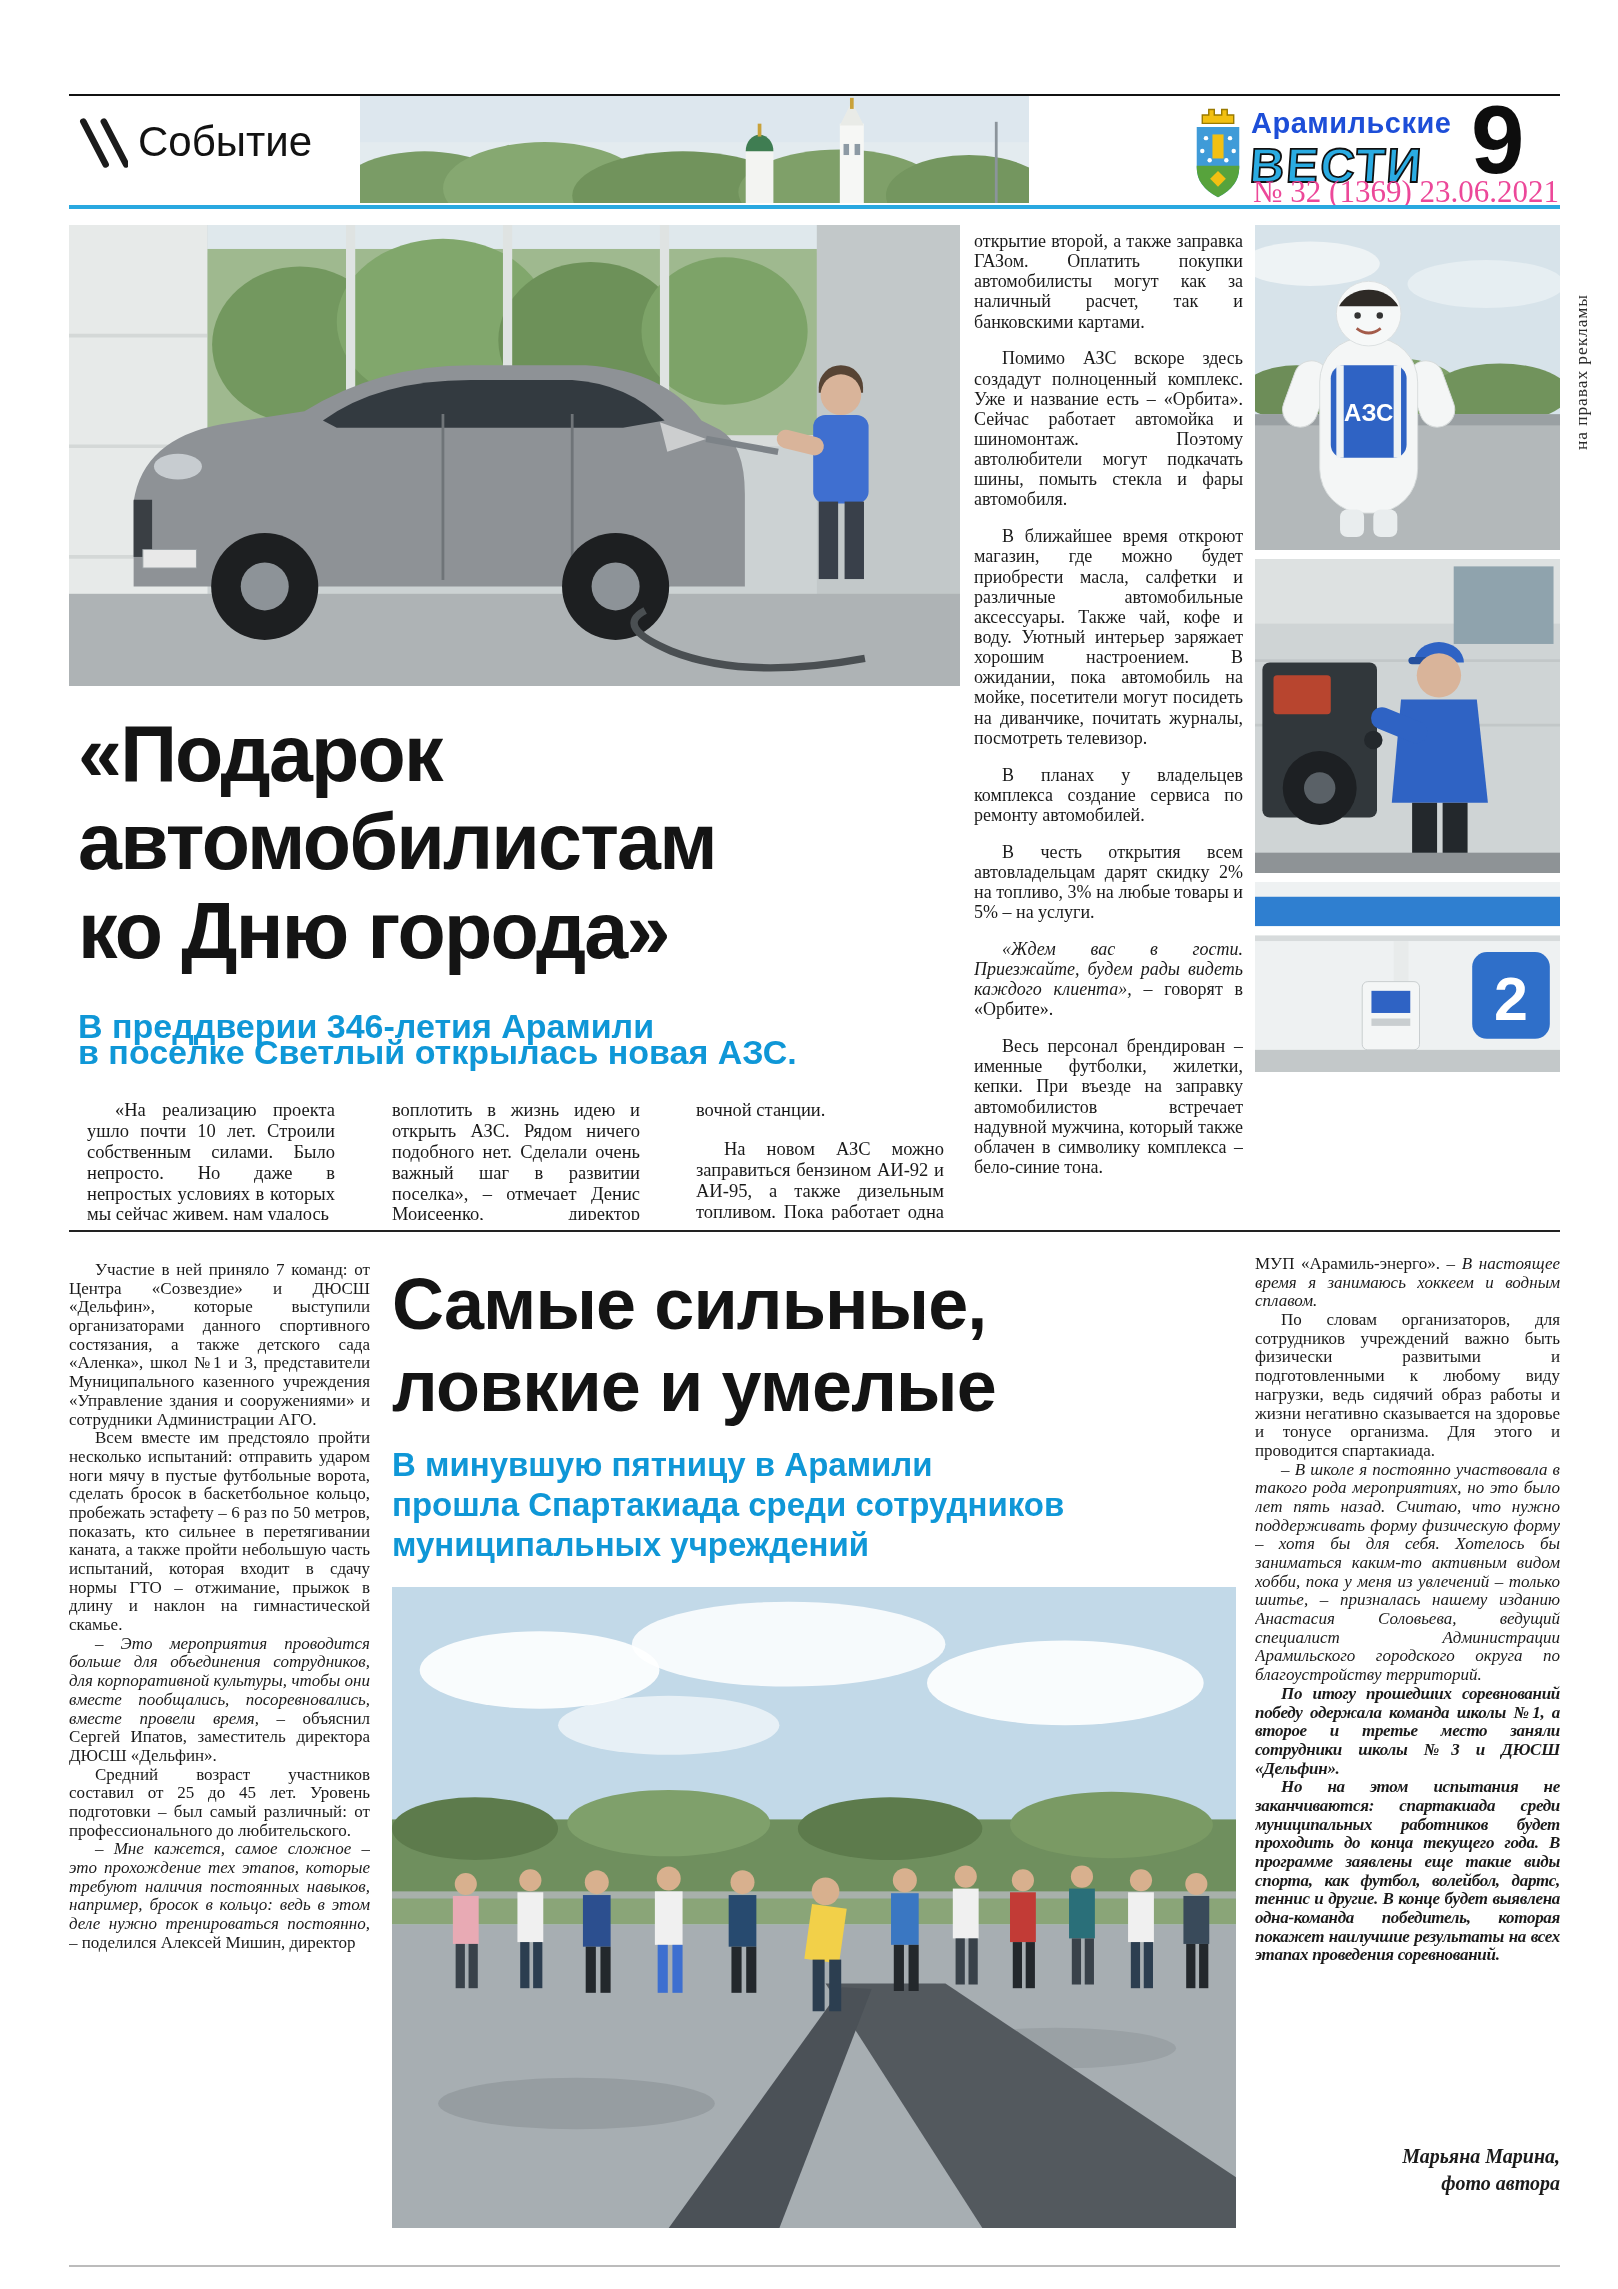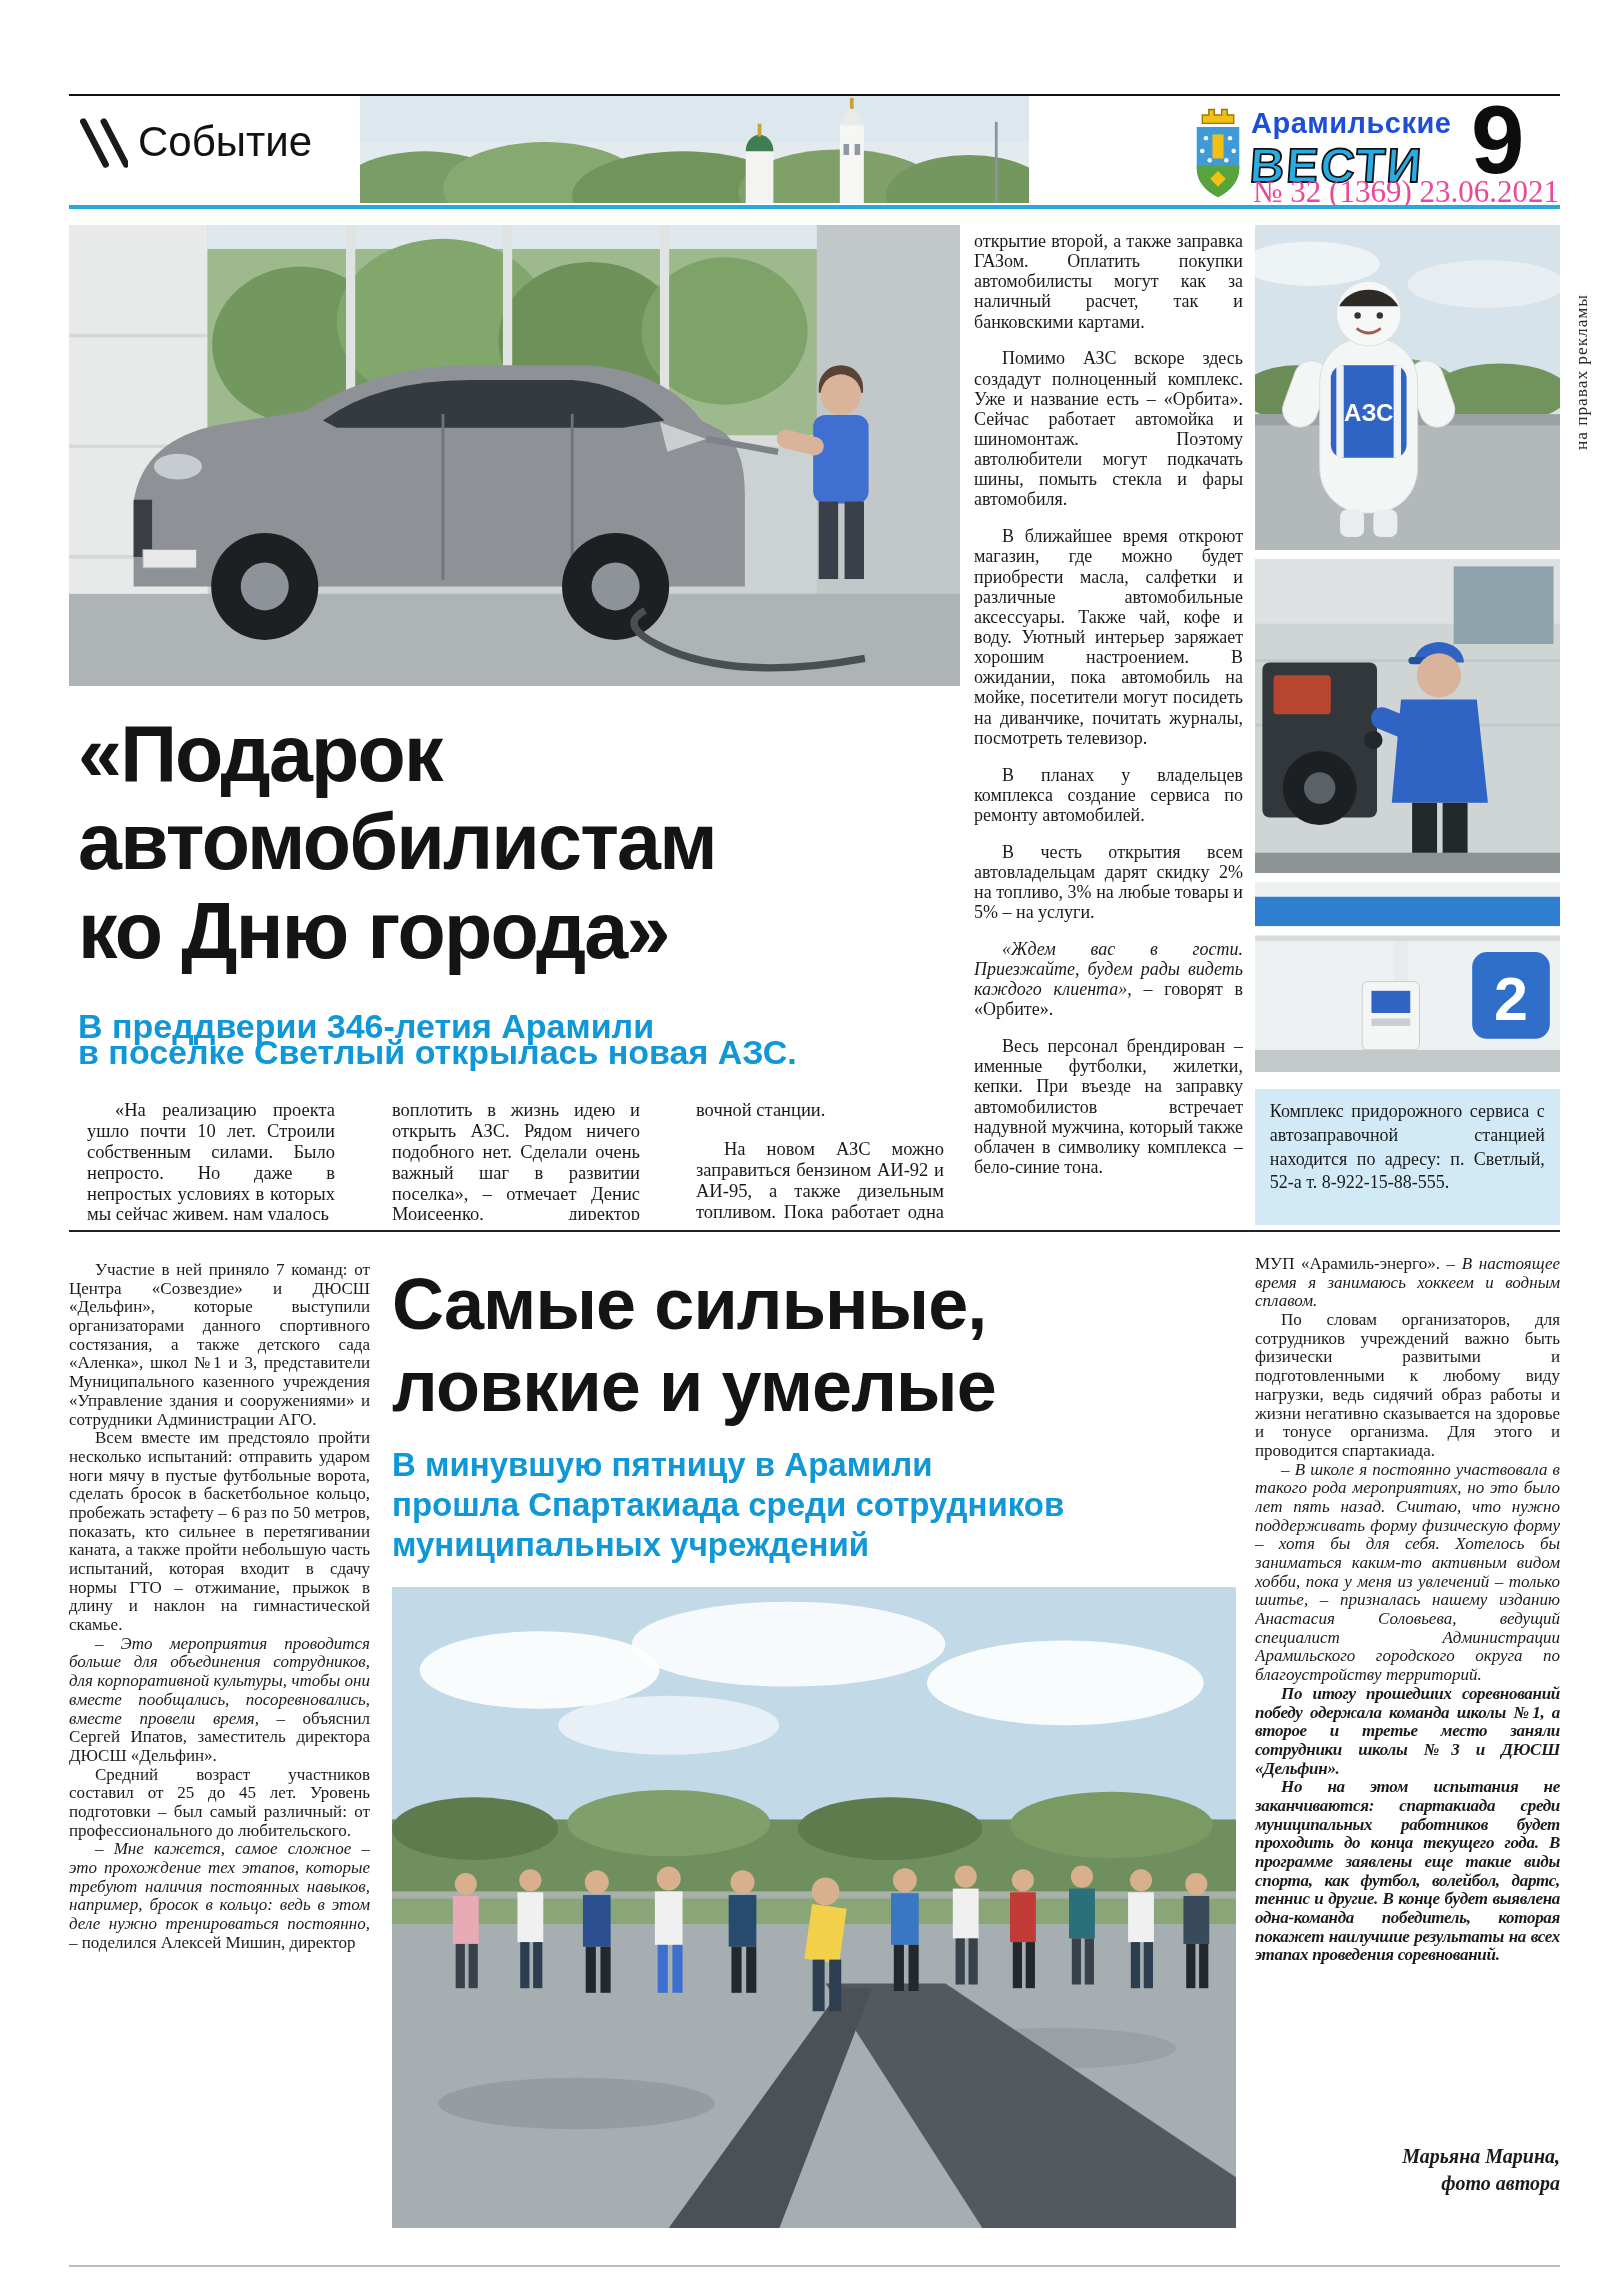--- a/index.html
+++ b/index.html
@@ -249,23 +249,20 @@
     <p class="indent">«На реализацию проекта ушло почти 10 лет. Строили собственным силами. Было непросто. Но даже в непростых условиях в которых мы сейчас живем, нам удалось</p>
   </div>
   <div class="abs bodycol a1col" style="left:374px;top:1082px;width:284px;height:138px;">
     <p>воплотить в жизнь идею и открыть АЗС. Рядом ничего подобного нет. Сделали очень важный шаг в развитии поселка», – отмечает Денис Моисеенко, директор автозапра-</p>
   </div>
   <div class="abs bodycol a1col" style="left:678px;top:1082px;width:284px;height:138px;">
     <p>вочной станции.</p>
     <p class="indent">На новом АЗС можно заправиться бензином АИ-92 и АИ-95, а также дизельным топливом. Пока работает одна колонка. Вскоре планируется</p>
   </div>
 
-  <div class="abs infobox" style="left:1255px;top:1089px;width:275px;height:114px;">
-    <span class="indent">Комплекс придорожного сервиса с автозаправочной станцией находится по адресу: п. Светлый, 52-а т. 8-922-15-88-555.</span>
-  </div>
 
   <div class="abs divider" style="left:69px;top:1230px;width:1491px;"></div>
 
   <div class="abs bodycol a2col" style="left:69px;top:1261px;width:301px;height:995px;">
     <p>Участие в ней приняло 7 команд: от Центра «Созвездие» и ДЮСШ «Дельфин», которые выступили организаторами данного спортивного состязания, а также детского сада «Аленка», школ №1 и 3, представители Муниципального казенного учреждения «Управление здания и сооружениями» и сотрудники Администрации АГО.</p>
     <p>Всем вместе им предстояло пройти несколько испытаний: отправить ударом ноги мячу в пустые футбольные ворота, сделать бросок в баскетбольное кольцо, пробежать эстафету – 6 раз по 50 метров, показать, кто сильнее в перетягивании каната, а также пройти небольшую часть испытаний, которая входит в сдачу нормы ГТО – отжимание, прыжок в длину и наклон на гимнастической скамье.</p>
     <p><span class="it">– Это мероприятия проводится больше для объединения сотрудников, для корпоративной культуры, чтобы они вместе пообщались, посоревновались, вместе провели время, –</span><span> объяснил Сергей Ипатов, заместитель директора ДЮСШ «Дельфин».</span></p>
     <p>Средний возраст участников составил от 25 до 45 лет. Уровень подготовки – был самый различный: от профессионального до любительского.</p>
     <p><span class="it">– Мне кажется, самое сложное – это прохождение тех этапов, которые требуют наличия постоянных навыков, например, бросок в кольцо: ведь в этом деле нужно тренироваться постоянно, –</span><span> поделился Алексей Мишин, директор</span></p>
   </div>

